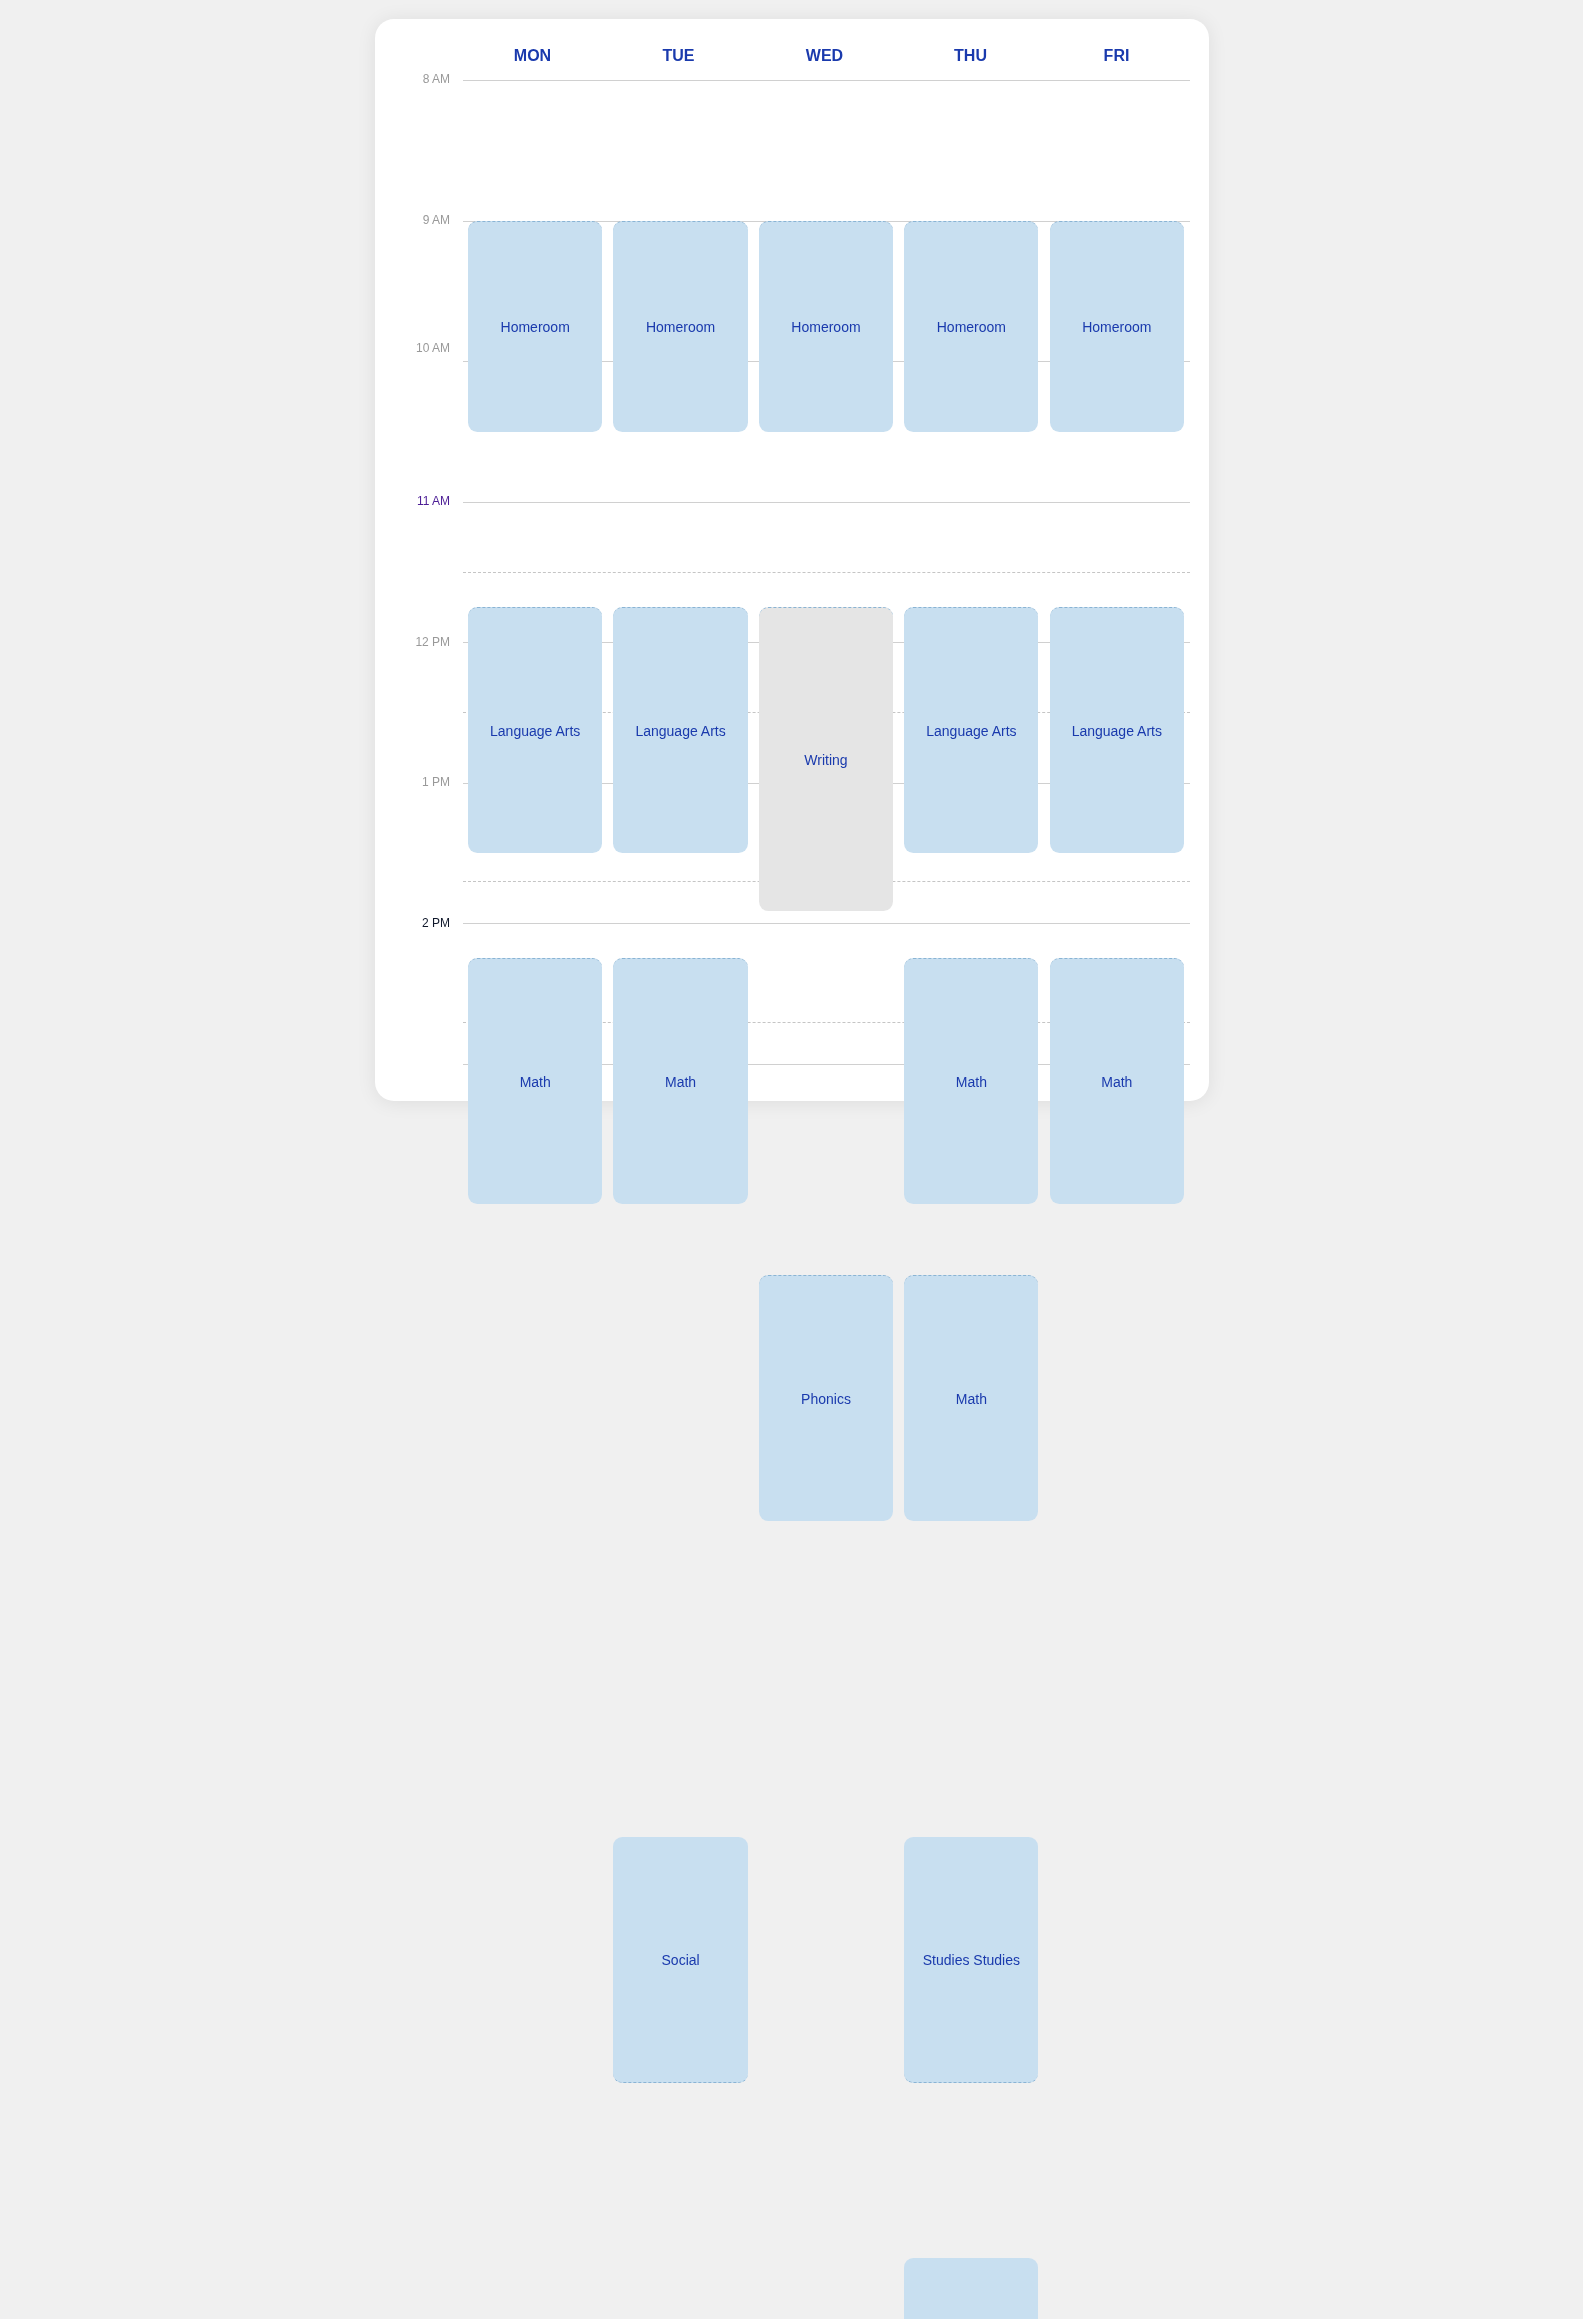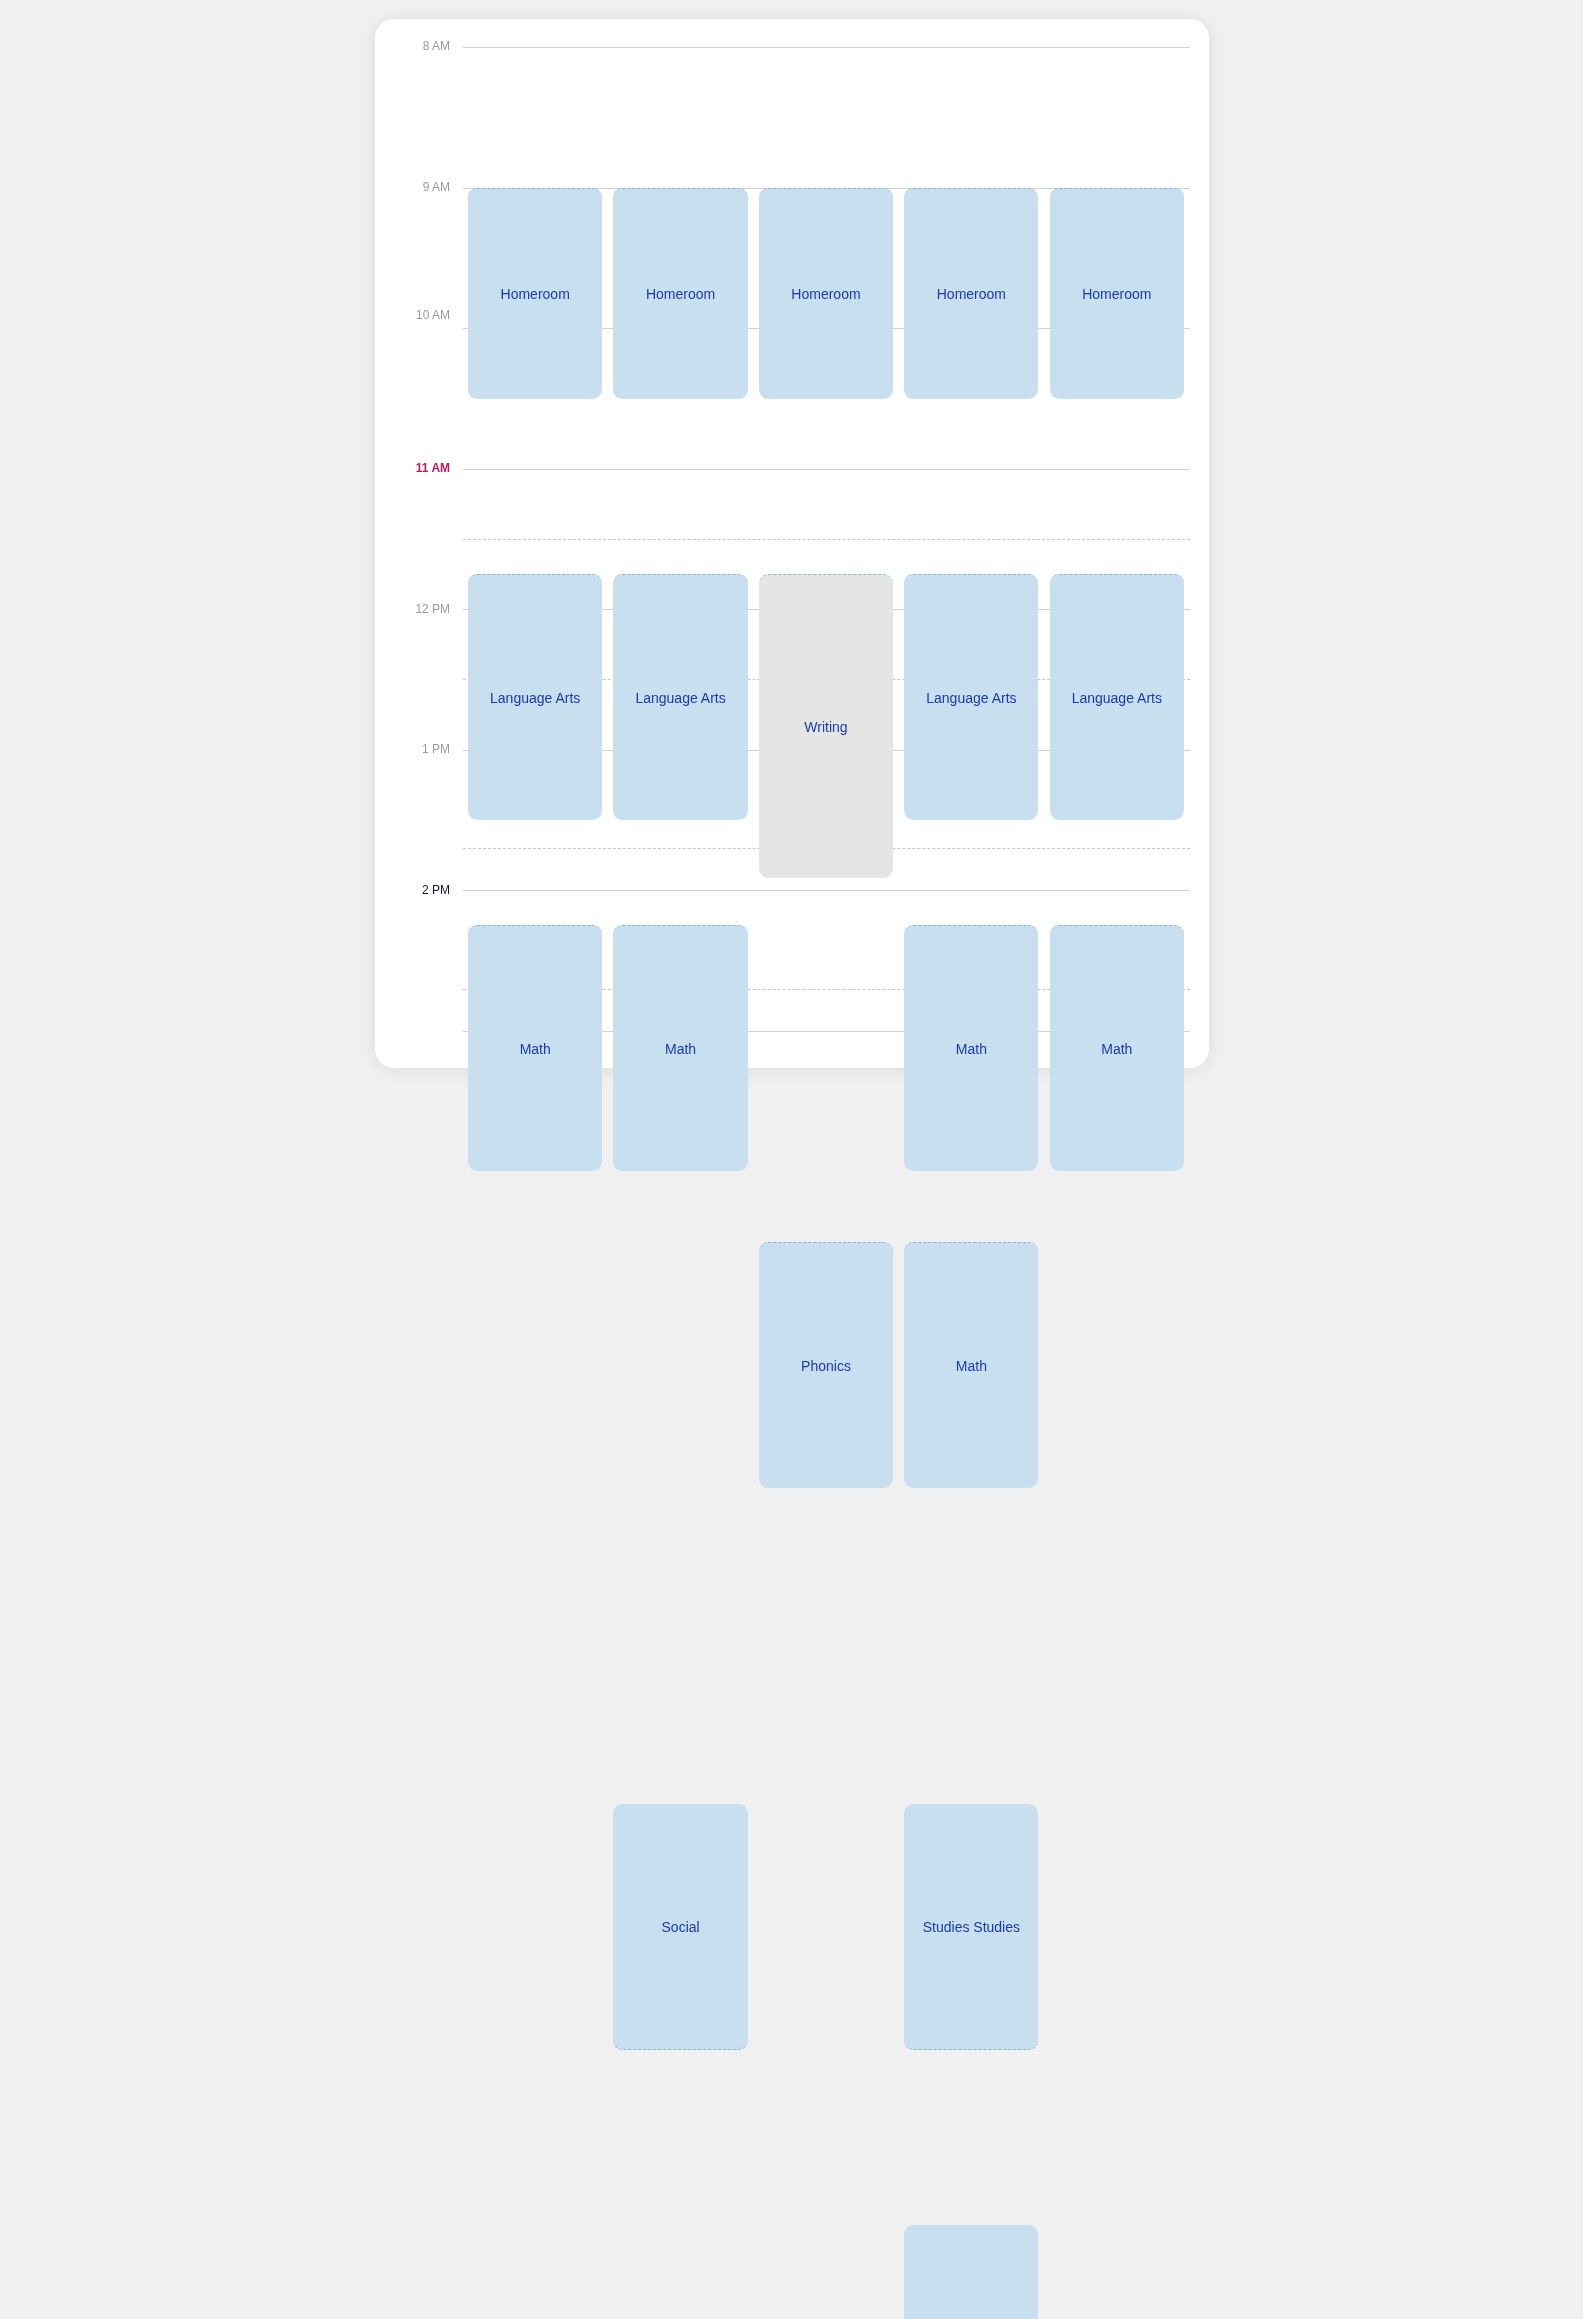--- a/index.html
+++ b/index.html
@@ -69,28 +69,36 @@
       position: absolute;
       top: 0;
       height: 100%;
     }
   </style>
 </head>
 <body>
 
 <div class="calendar-container">
 
+  <div class="day-headers">
+    <div class="day-header-spacer"></div>
+    <div class="day-header">MON</div>
+    <div class="day-header">TUE</div>
+    <div class="day-header">WED</div>
+    <div class="day-header">THU</div>
+    <div class="day-header">FRI</div>
+  </div>
 
   <div class="main-wrapper">
 
     <div class="labels-col" id="labels-col">
         <div style="position: absolute; top: -6.6px; right: 9.4px; font-size: 12px; color: rgb(153, 153, 153); text-align: right; line-height: 1;">8 AM</div>
         <div style="position: absolute; top: 134px; right: 9.4px; font-size: 12px; color: rgb(153, 153, 153); text-align: right; line-height: 1;">9 AM</div>
         <div style="position: absolute; top: 262px; right: 9.4px; font-size: 12px; color: rgb(153, 153, 153); text-align: right; line-height: 1;">10 AM</div>
-        <div style="position: absolute; top: 415px; right: 9.4px; font-size: 12px; color: #be185d; line-height: 1; font-weight: bold;">11 AM</div>
+        <div style="position: absolute; top: 415px; right: 9.4px; font-size: 12px; color: #4c1d95; line-height: 1;">11 AM</div>
         <div style="position: absolute; top: 556px; right: 9.4px; font-size: 12px; color: rgb(153, 153, 153); text-align: right; line-height: 1;">12 PM</div>
         <div style="position: absolute; top: 696px; right: 9.4px; font-size: 12px; color: rgb(153, 153, 153); text-align: center; line-height: 1;">1 PM</div>
         <div style="position: absolute; top: 837px; right: 9.4px; font-size: 12px; color: #0f172a; text-align: right; line-height: 1;">2 PM</div>
       </div>
 
     <div class="events-area" id="events-area">
 
       <div id="lines-layer" style="position:absolute;left:0;right:0;top:0;height:100%;pointer-events:none;">
           <div style="position: absolute; left: 0px; right: 0px; top: 0px; height: 0.9px; background: rgb(208, 208, 208);"></div>
           <div style="position: absolute; left: 0px; right: 0px; top: 141px; height: 0.9px; background: rgb(208, 208, 208);"></div>

